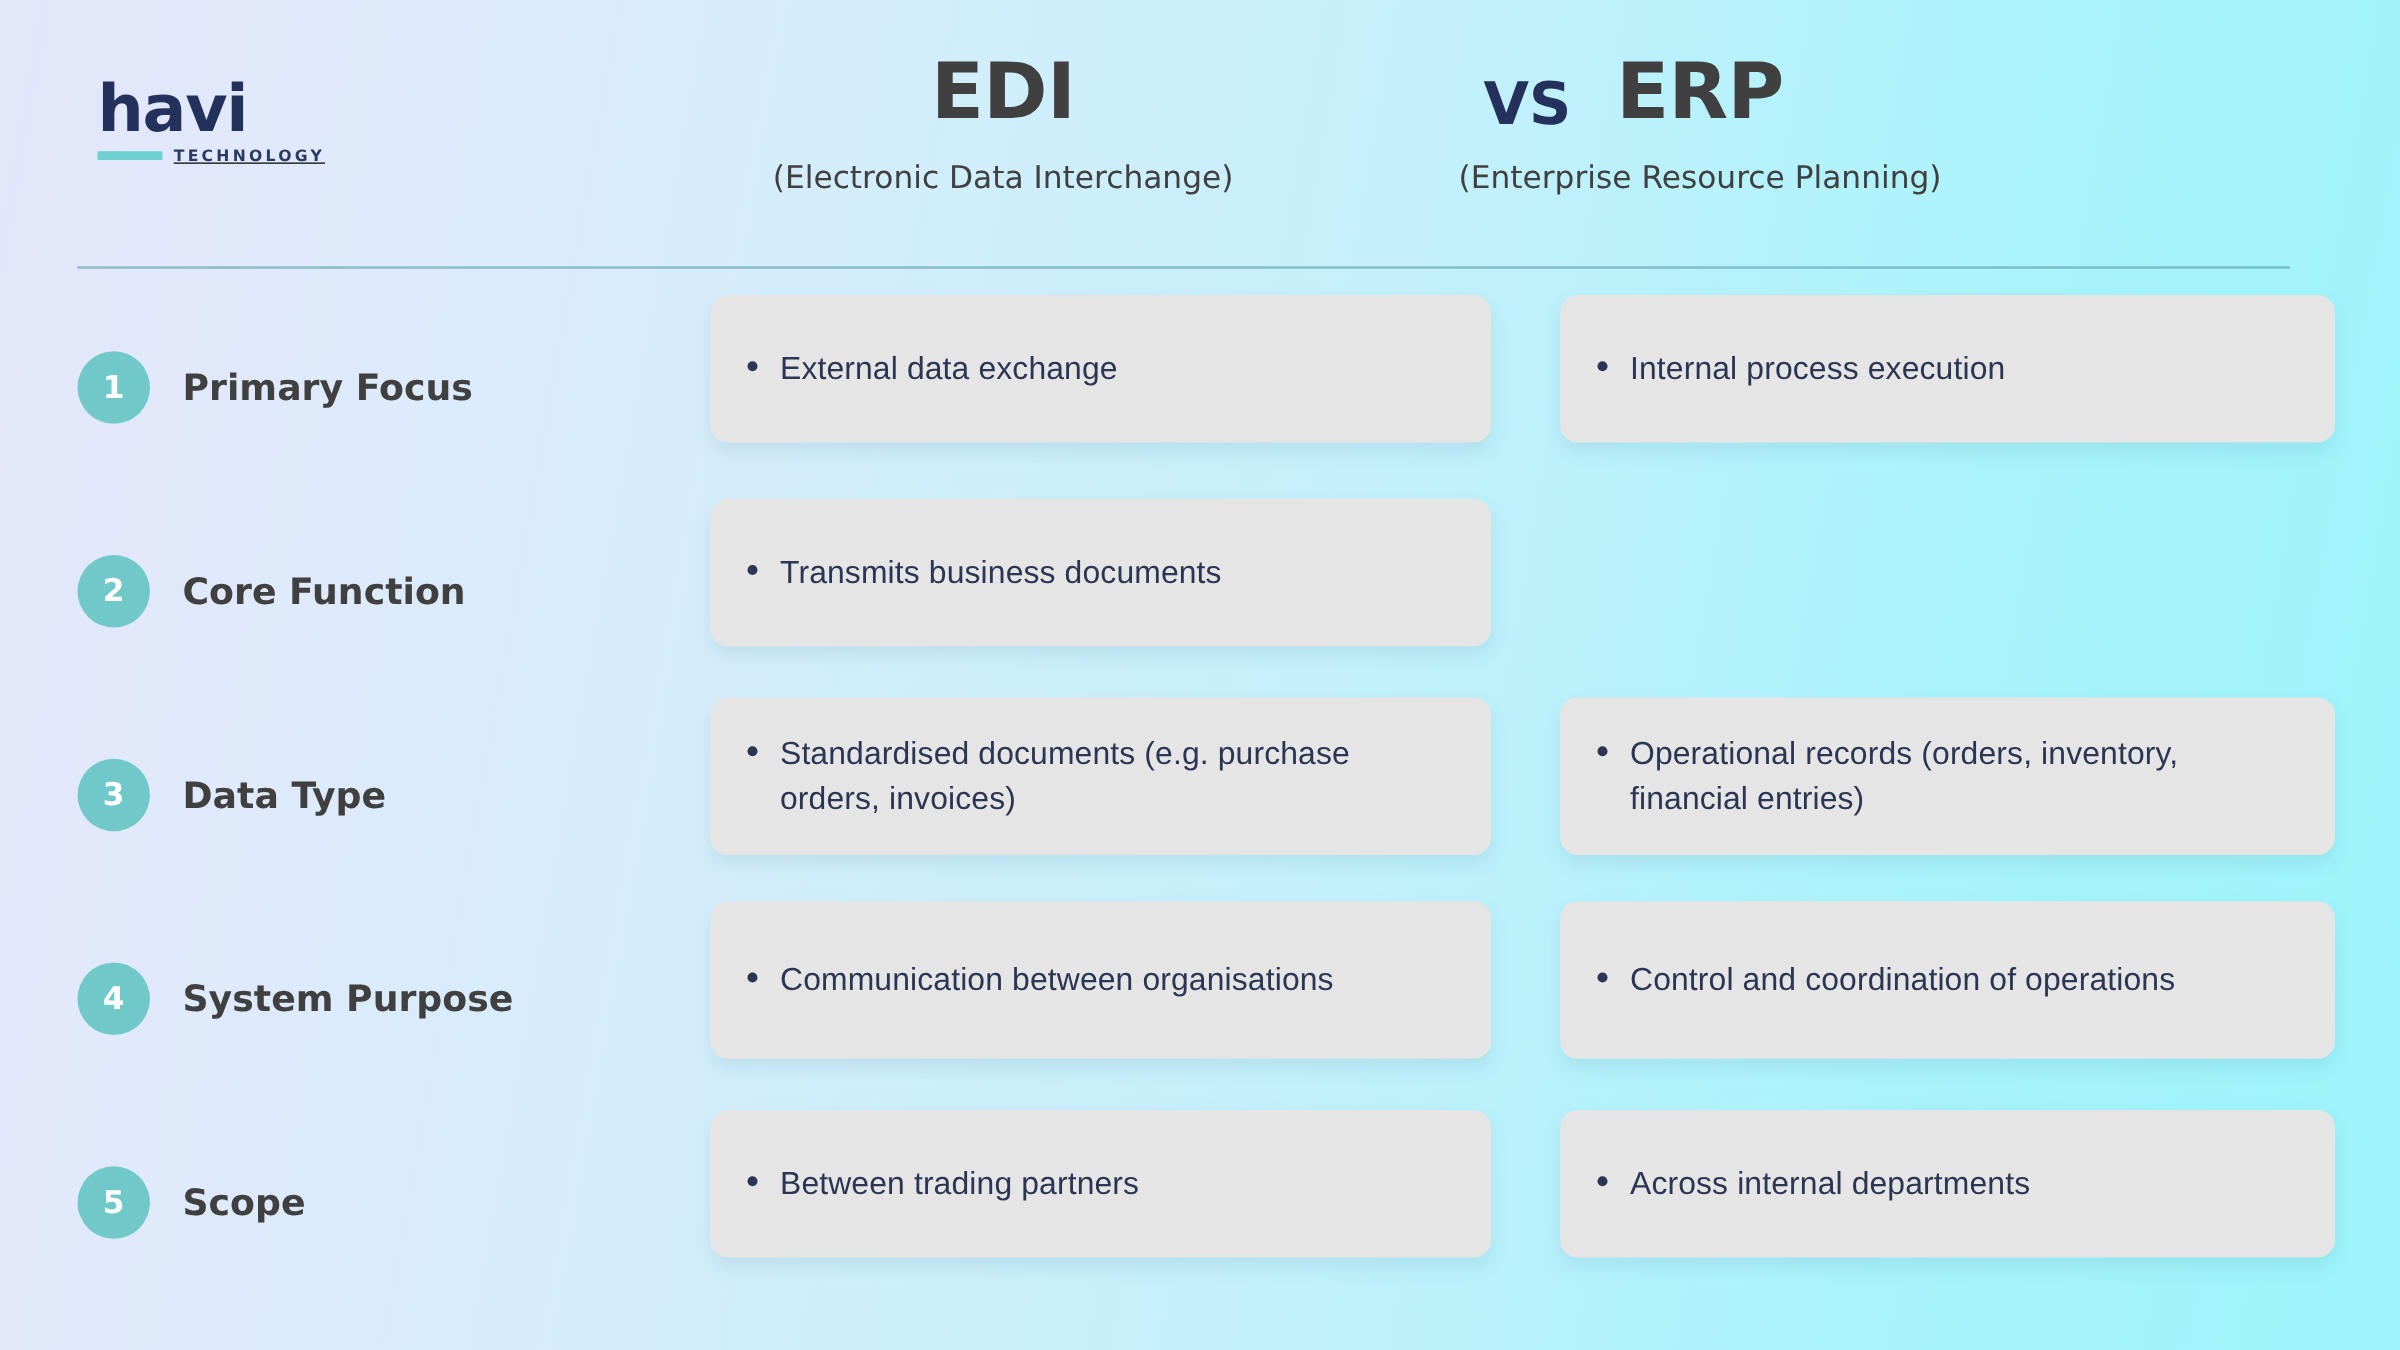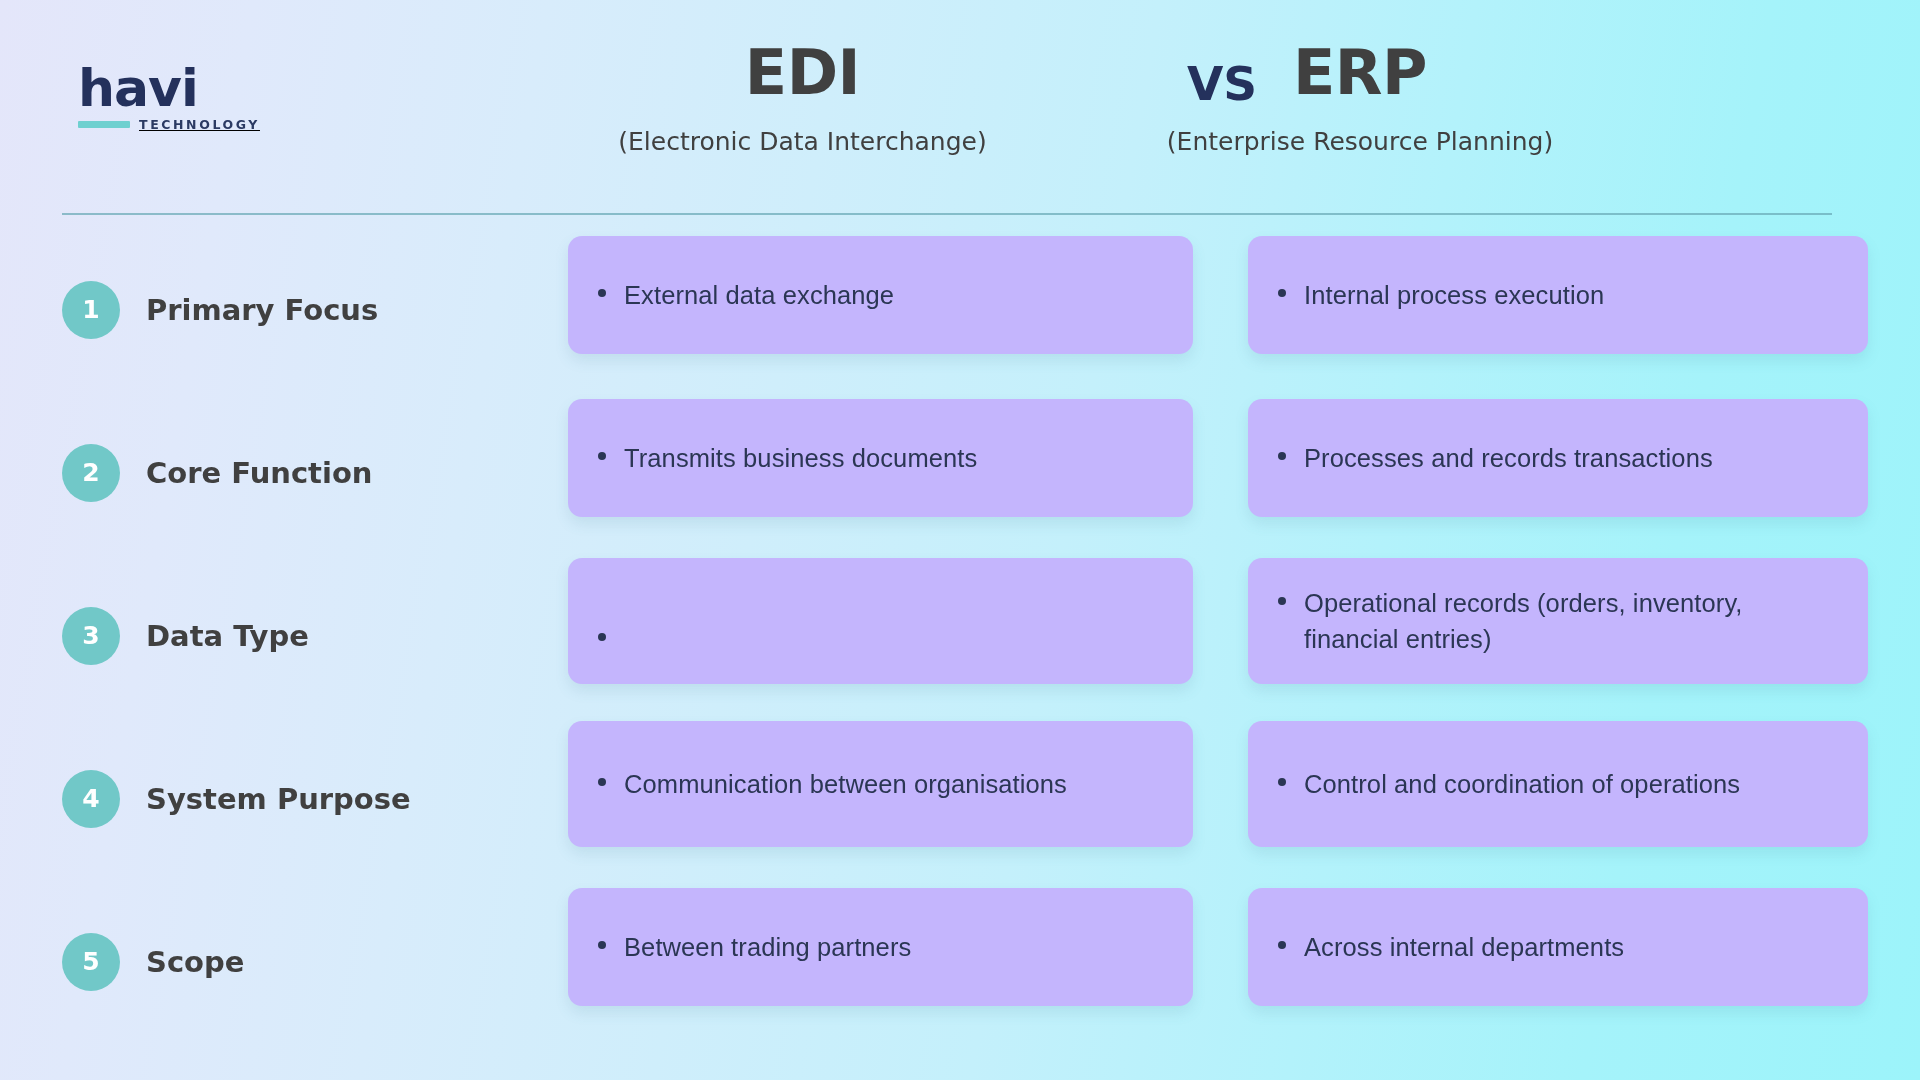--- a/index.html
+++ b/index.html
@@ -135,21 +135,21 @@
     font-family:"DejaVu Sans", sans-serif;
     font-weight:700;
     font-size:29px;
     color:#404040;
     white-space:nowrap;
   }
 
   .card {
     position:absolute;
     top:8px;
-    background:#c4b5fd;
+    background:#e5e5e5;
     border-radius:14px;
     box-shadow:0 7px 14px rgba(70,120,150,0.13);
     display:flex;
     align-items:center;
     padding:0 34px 0 56px;
     min-height:118px;
   }
   .card.edi { left:568px; width:625px; height:118px; }
   .card.erp { left:1248px; width:620px; height:118px; }
 
@@ -227,36 +227,31 @@
     <div class="rowlabel">
       <span class="badge">2</span>
       <span class="txt">Core Function</span>
     </div>
     <div class="card edi">
       <div class="bullet-wrap">
         <span class="dot"></span>
         <span class="bullet-text">Transmits business documents</span>
       </div>
     </div>
-    <div class="card erp">
-      <div class="bullet-wrap">
-        <span class="dot"></span>
-        <span class="bullet-text">Processes and records transactions</span>
-      </div>
-    </div>
   </div>
 
   <div class="row">
     <div class="rowlabel">
       <span class="badge">3</span>
       <span class="txt">Data Type</span>
     </div>
     <div class="card edi tall">
       <div class="bullet-wrap">
         <span class="dot"></span>
+        <span class="bullet-text">Standardised documents (e.g. purchase orders, invoices)</span>
       </div>
     </div>
     <div class="card erp tall">
       <div class="bullet-wrap">
         <span class="dot"></span>
         <span class="bullet-text">Operational records (orders, inventory, financial entries)</span>
       </div>
     </div>
   </div>
 

